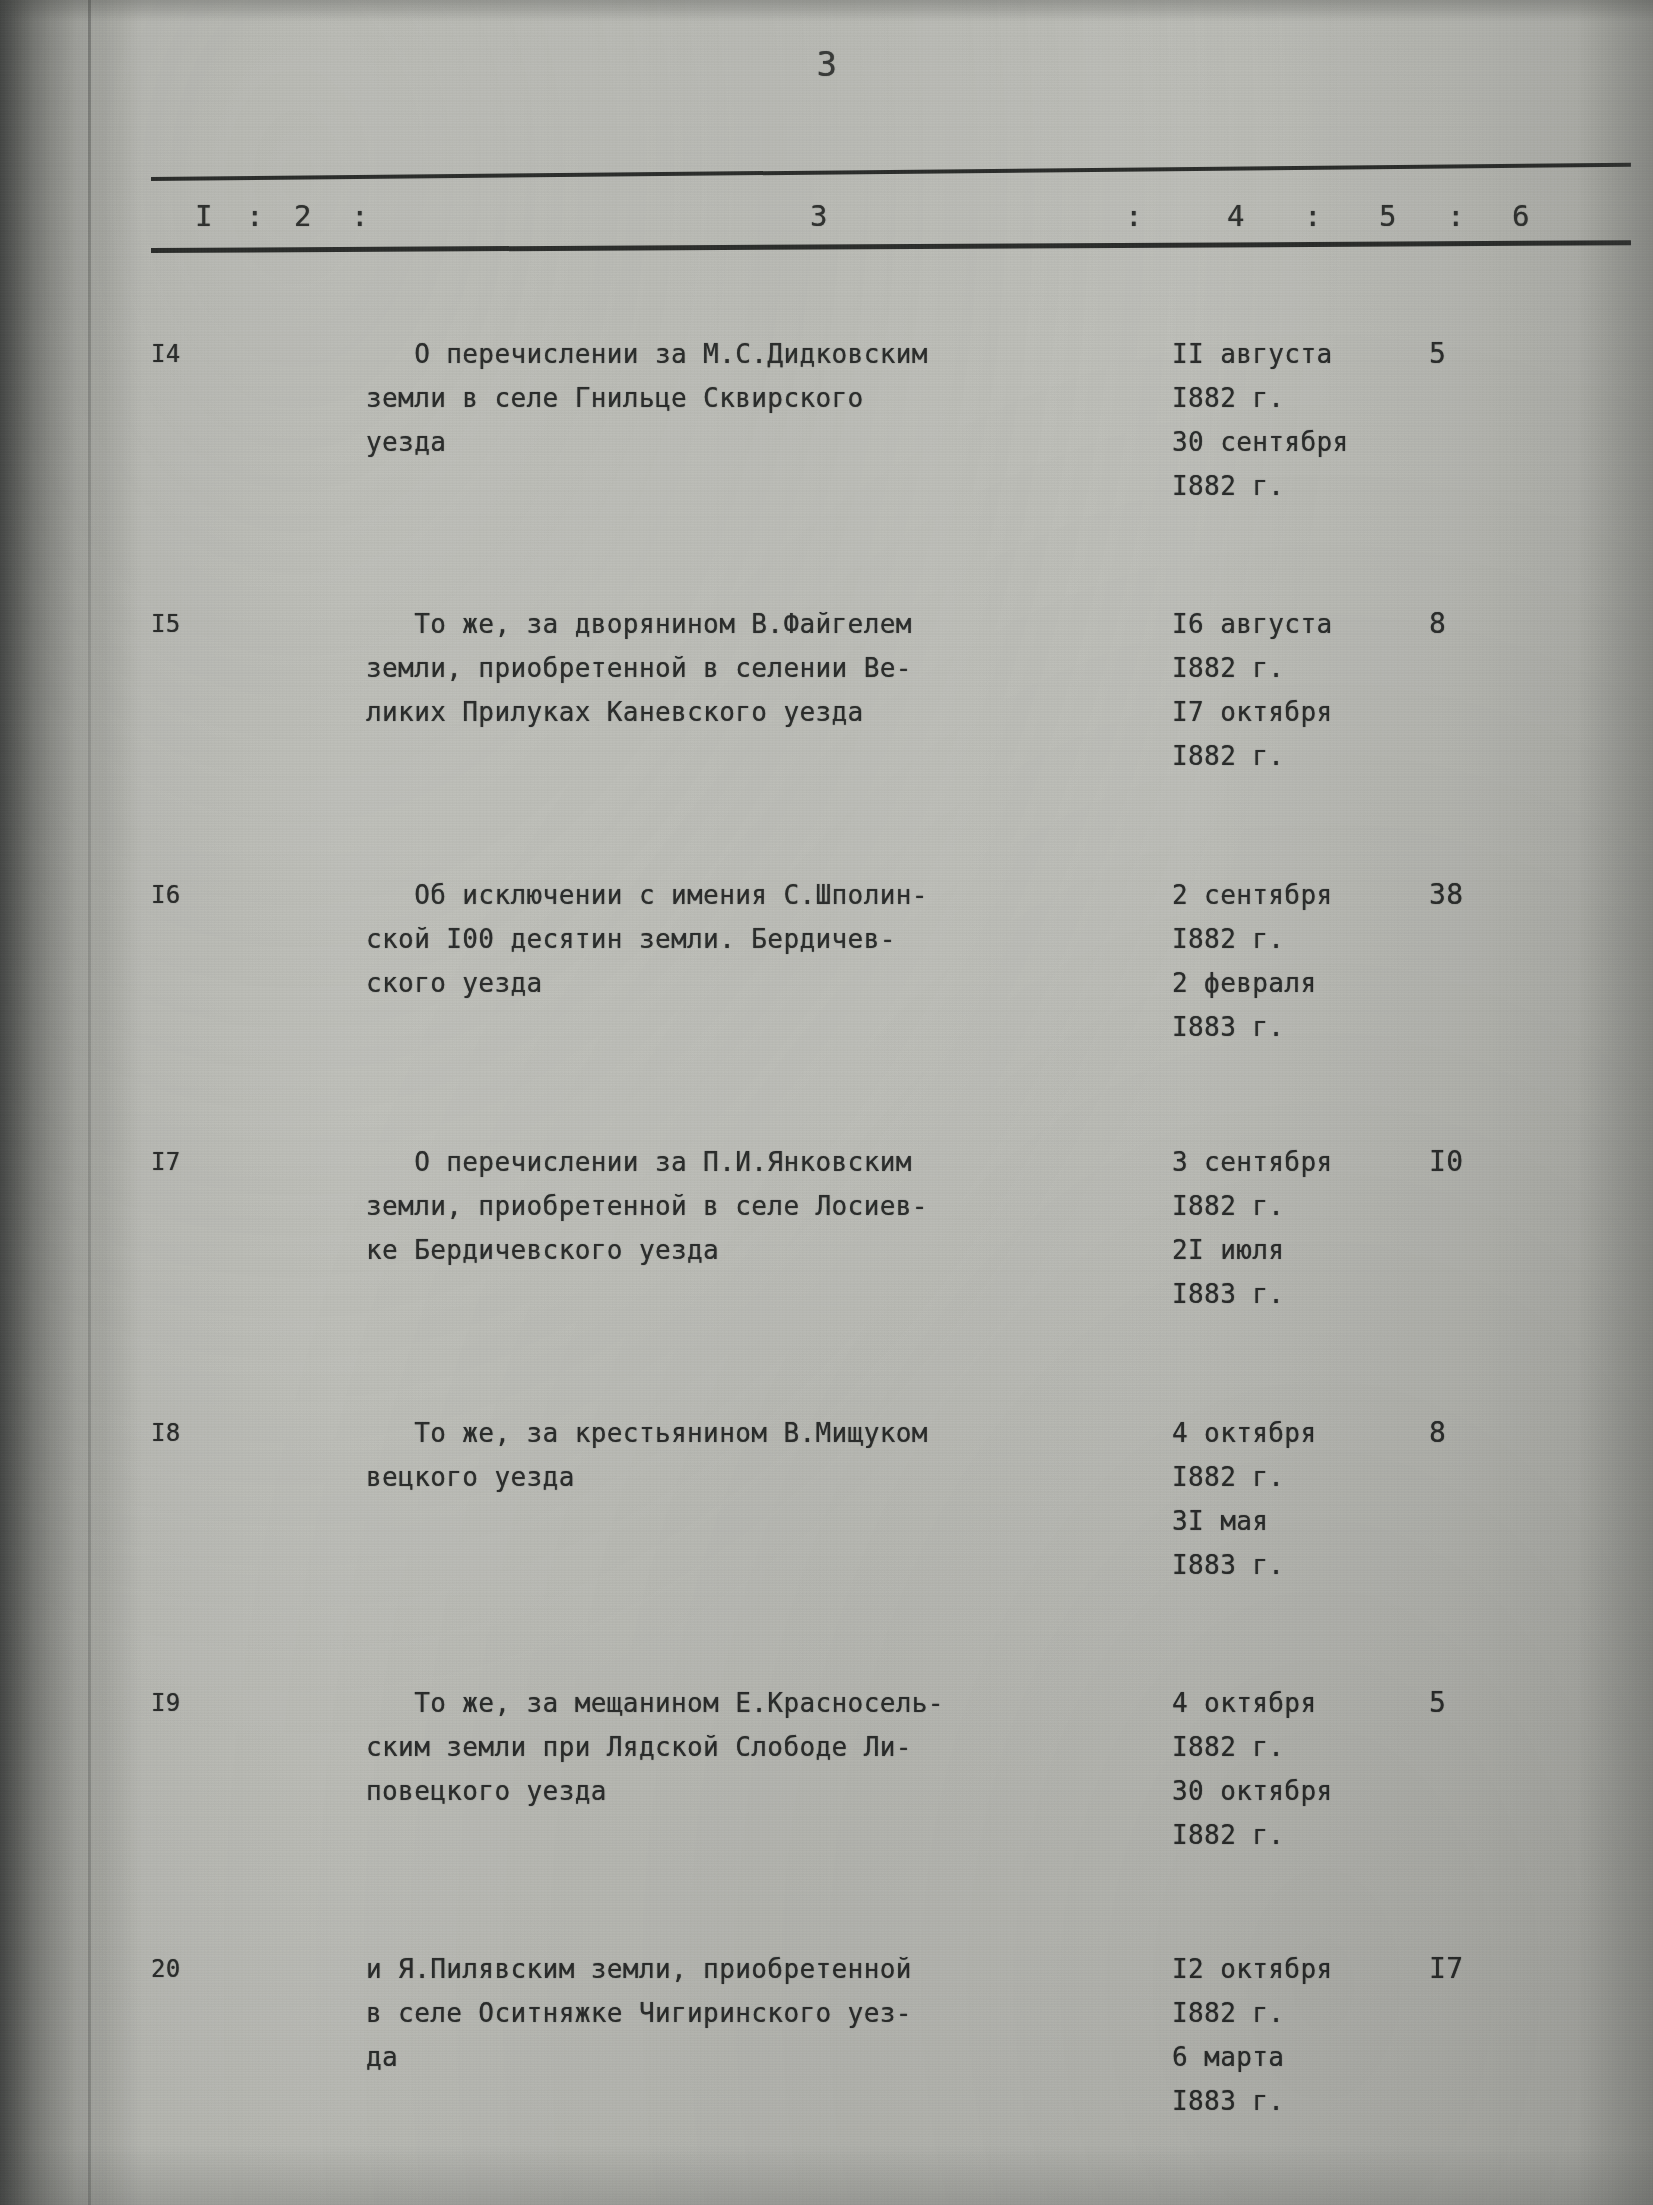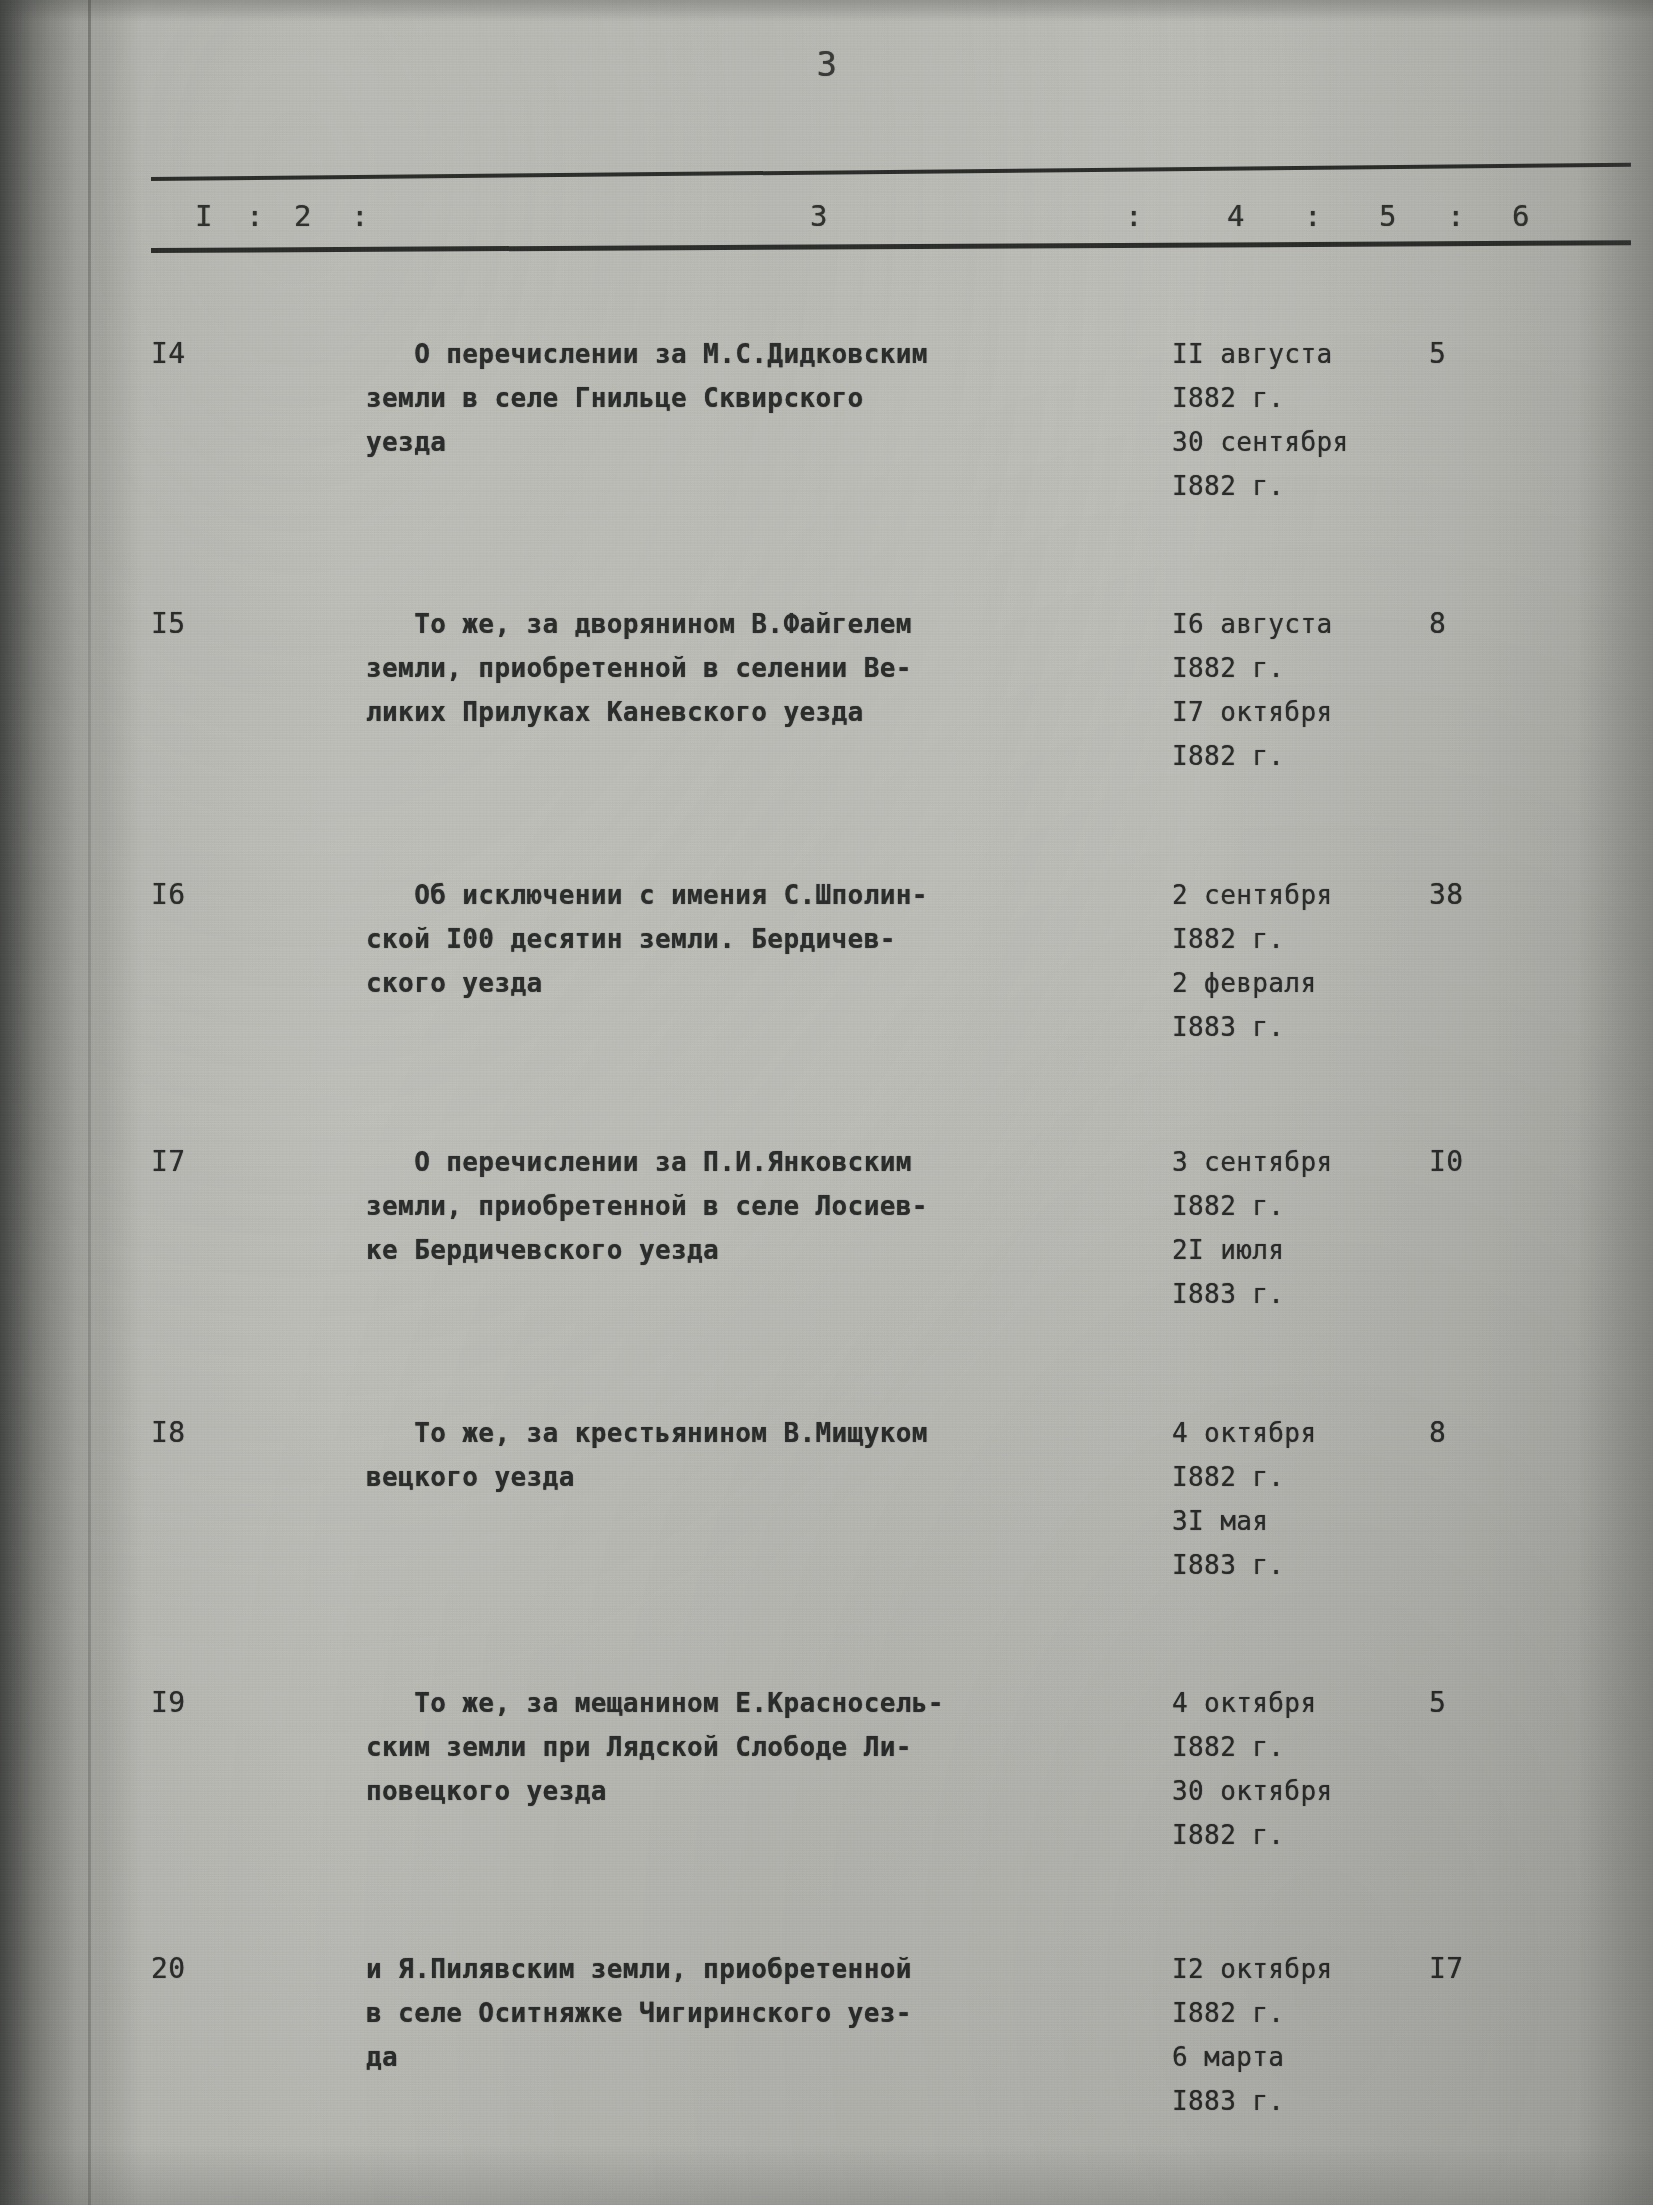--- a/index.html
+++ b/index.html
@@ -128,30 +128,29 @@
   }
   .row {
     position: absolute;
     left: 0;
     width: 100%;
     height: auto;
   }
   .c-num {
     position: absolute;
     left: 151px;
-    font-size: 28px;
+    font-size: 24px;
     line-height: 44px;
   }
   .c-desc {
     position: absolute;
     left: 366px;
     width: 766px;
     font-size: 26px;
     line-height: 44px;
-    font-weight: bold;
   }
   .c-dates {
     position: absolute;
     left: 1172px;
     width: 281px;
     font-size: 26px;
     line-height: 44px;
   }
   .c-pages {
     position: absolute;

